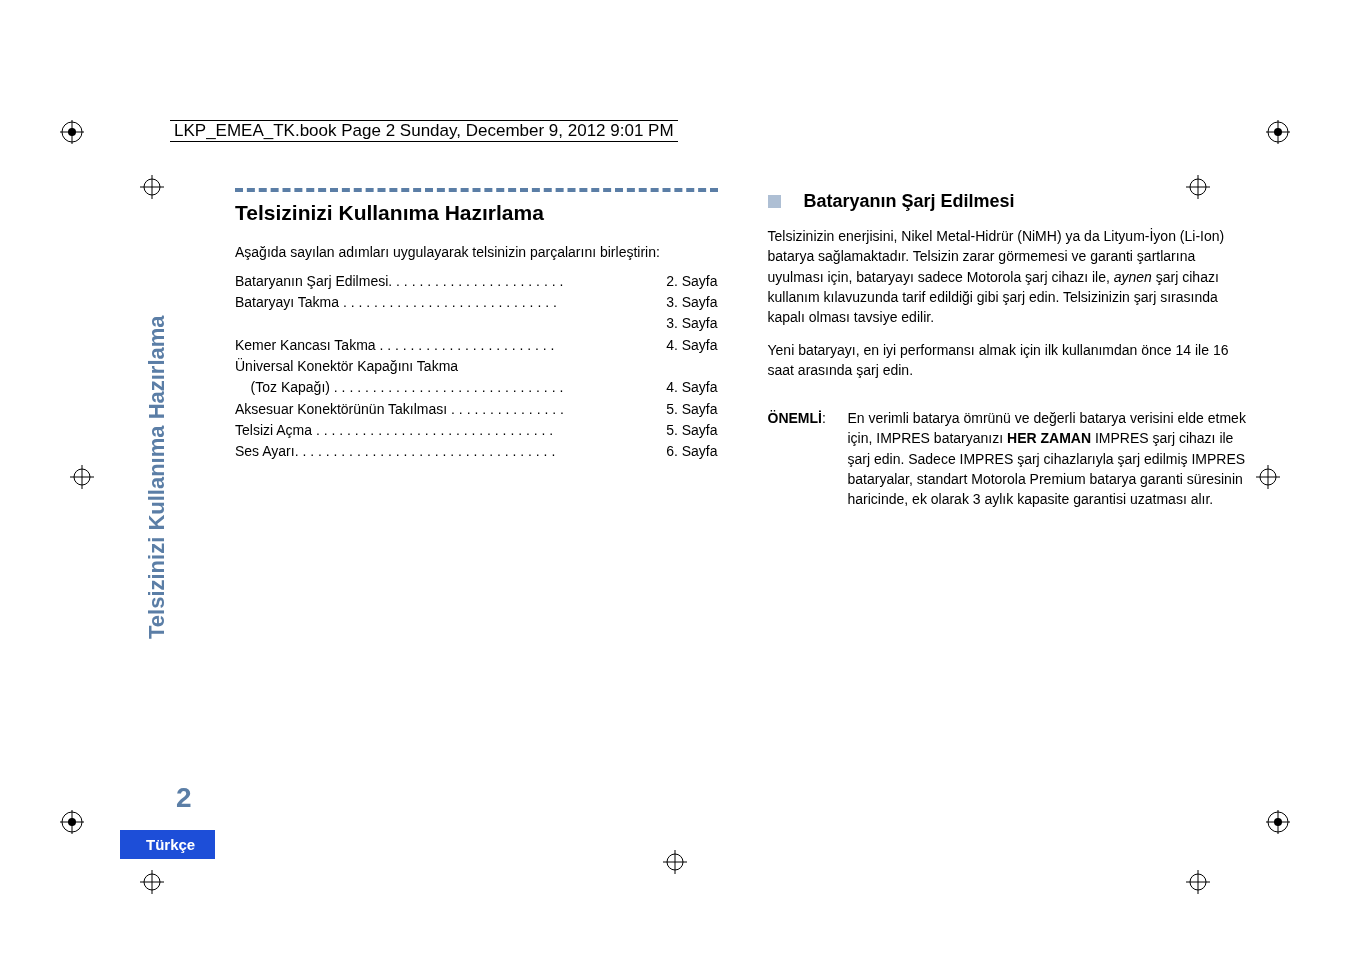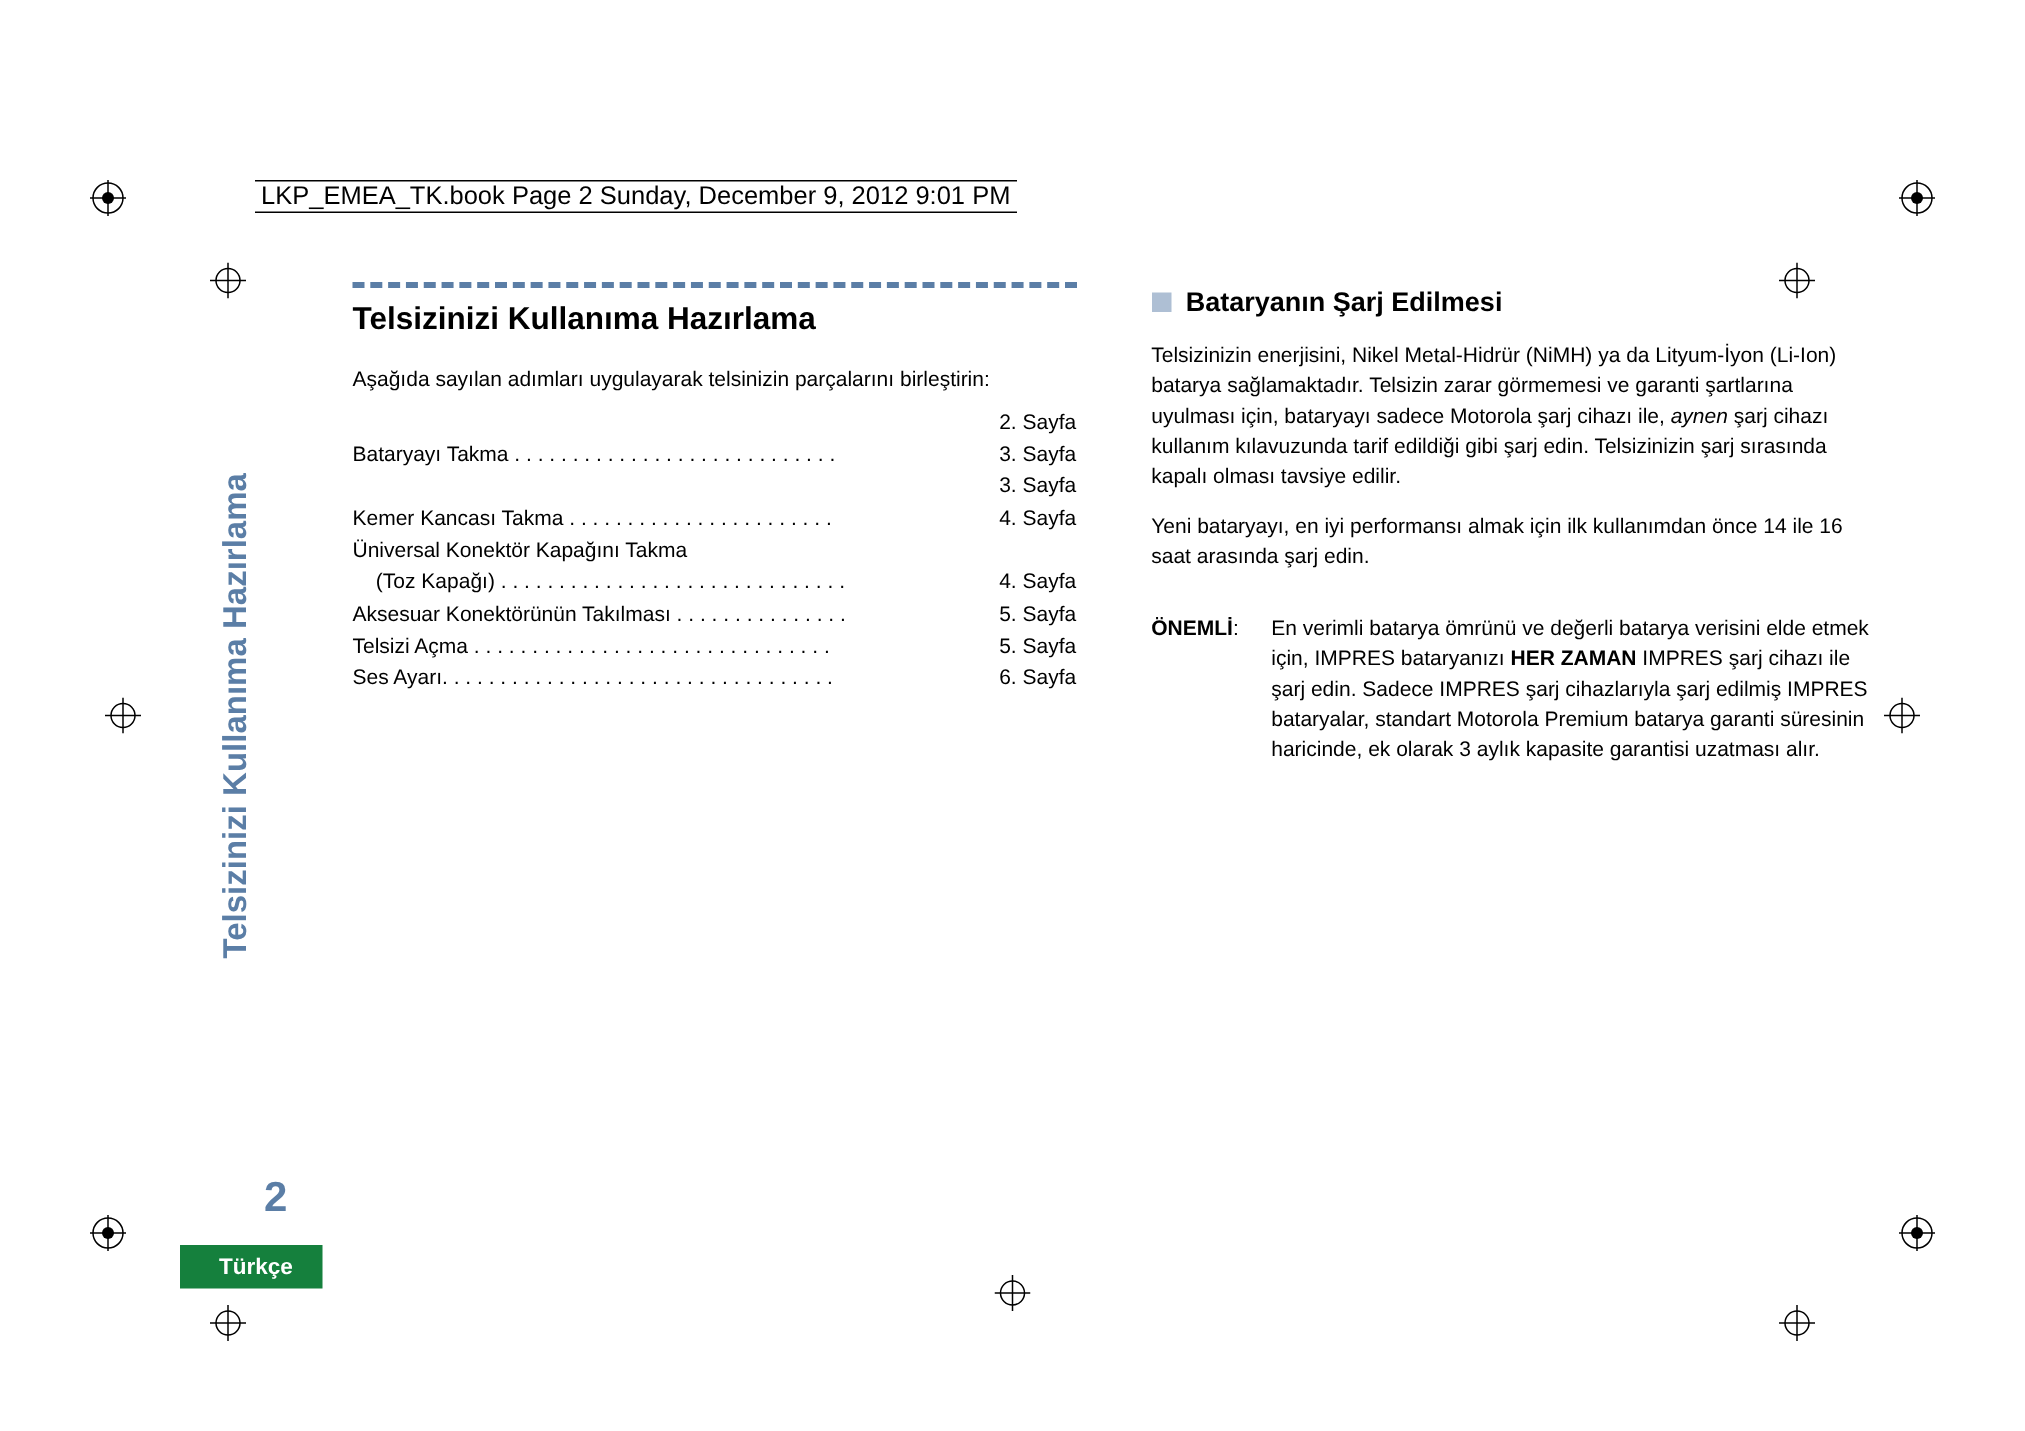--- a/index.html
+++ b/index.html
@@ -63,21 +63,21 @@
   .toc-label {}
   .toc-page { float: right; margin-left: 28px; }
   .toc-line::after {
     content: "";
     clear: both;
     display: table;
   }
   .subsection {
     display: flex;
     align-items: center;
-    gap: 10px;
+    gap: 23px;
     margin: 0 0 12px 0;
   }
   .blue-sq {
     width: 13px;
     height: 13px;
     background: #aebfd4;
     border: 0;
     flex: 0 0 auto;
   }
   .subsection-title {
@@ -120,21 +120,21 @@
     left: 176px;
     bottom: 140px;
     font-size: 28px;
     font-weight: bold;
     color: #5b7ea6;
   }
   .lang-box {
     position: absolute;
     left: 120px;
     bottom: 95px;
-    background: #15803d;
+    background: #1d4ed8;
     color: #fff;
     font-weight: bold;
     font-size: 15px;
     padding: 6px 20px 6px 26px;
   }
   .italic { font-style: italic; margin-top: 36px; }
 </style>
 </head>
 <body>
 
@@ -221,21 +221,21 @@
 </div>
 
 <div class="page-header-box">LKP_EMEA_TK.book  Page 2  Sunday, December 9, 2012  9:01 PM</div>
 
 <div class="content">
   <div class="col">
     <div class="dashed-border"></div>
     <h1 class="section-title">Telsizinizi Kullanıma Hazırlama</h1>
     <p class="intro">Aşağıda sayılan adımları uygulayarak telsinizin parçalarını birleştirin:</p>
     <div>
-      <div class="toc-line"><span class="toc-page">2. Sayfa</span></div>
+      <div class="toc-line"><span class="toc-page">2. Sayfa</span><span class="toc-label">Bataryanın Şarj Edilmesi. . . . . . . . . . . . . . . . . . . . . . .</span></div>
       <div class="toc-line"><span class="toc-page">3. Sayfa</span><span class="toc-label">Bataryayı Takma . . . . . . . . . . . . . . . . . . . . . . . . . . . .</span></div>
       <div class="toc-line"><span class="toc-page">3. Sayfa</span></div>
       <div class="toc-line"><span class="toc-page">4. Sayfa</span><span class="toc-label">Kemer Kancası Takma . . . . . . . . . . . . . . . . . . . . . . .</span></div>
       <div class="toc-line"><span class="toc-label">Üniversal Konektör Kapağını Takma</span></div>
       <div class="toc-line"><span class="toc-page">4. Sayfa</span><span class="toc-label">&nbsp;&nbsp;&nbsp;&nbsp;(Toz Kapağı) . . . . . . . . . . . . . . . . . . . . . . . . . . . . . .</span></div>
       <div class="toc-line"><span class="toc-page">5. Sayfa</span><span class="toc-label">Aksesuar Konektörünün Takılması . . . . . . . . . . . . . . .</span></div>
       <div class="toc-line"><span class="toc-page">5. Sayfa</span><span class="toc-label">Telsizi Açma  . . . . . . . . . . . . . . . . . . . . . . . . . . . . . . .</span></div>
       <div class="toc-line"><span class="toc-page">6. Sayfa</span><span class="toc-label">Ses Ayarı. . . . . . . . . . . . . . . . . . . . . . . . . . . . . . . . . .</span></div>
     </div>
   </div>

